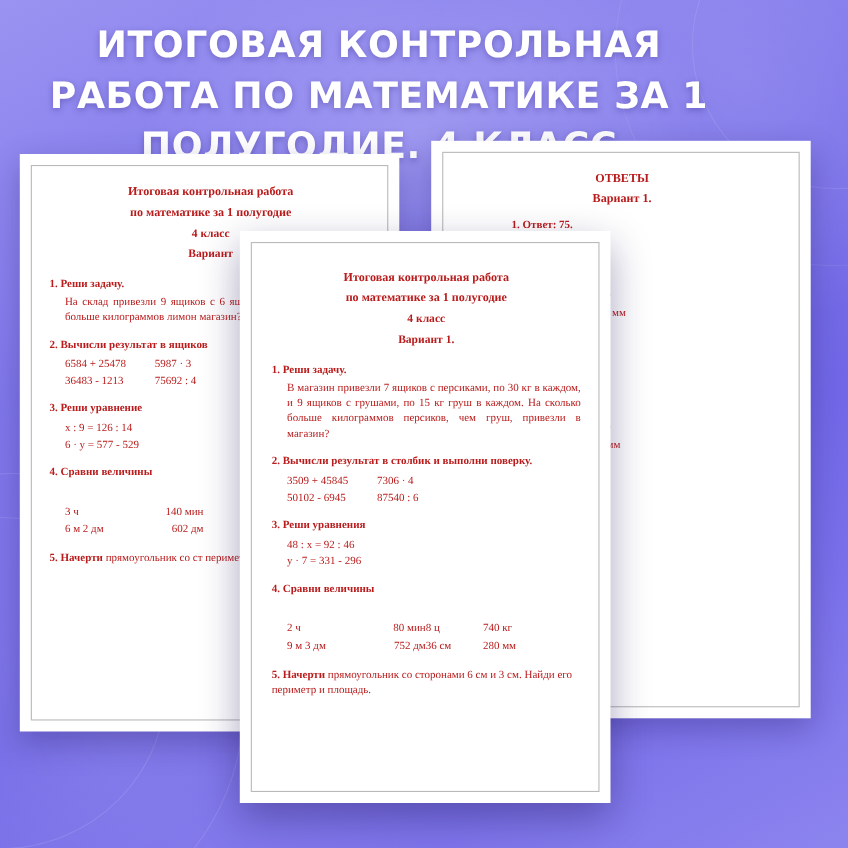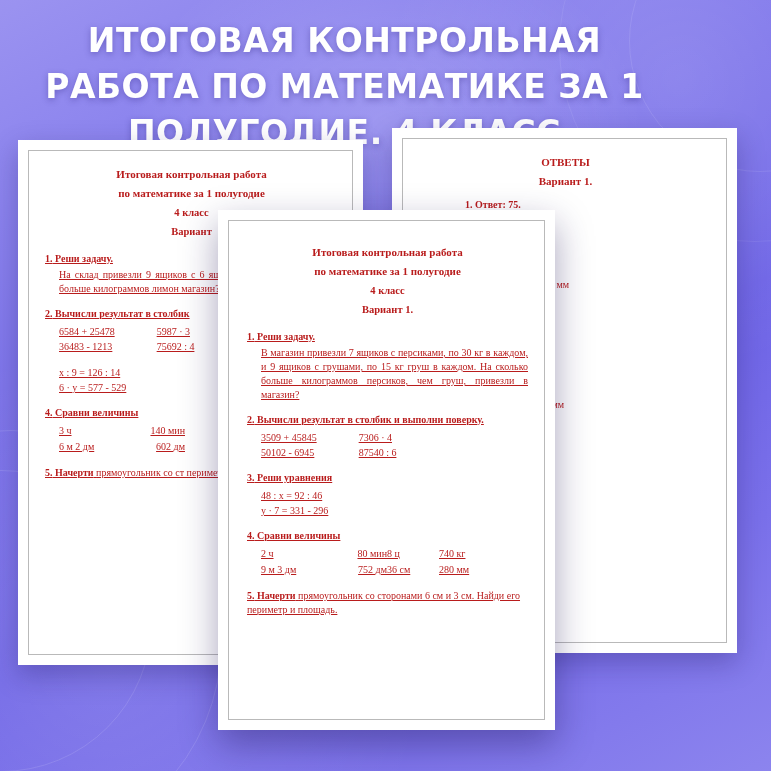--- a/index.html
+++ b/index.html
@@ -109,42 +109,41 @@
     font-weight: bold;
     font-size: 11px;
     line-height: 19px;
   }
   .doc-head .small { font-size: 10.5px; }
 
   .task {
     margin-top: 11px;
     font-size: 10px;
     line-height: 14px;
-    text-decoration: underline;
   }
   .task .t-title {
     font-weight: bold;
     font-size: 10px;
   }
   .task .t-title .num { font-weight: bold; }
   .task .t-body {
     margin-top: 2px;
     text-align: justify;
     padding-left: 14px;
   }
   .cols {
     margin-top: 3px;
     padding-left: 14px;
     display: flex;
-    gap: 42px;
+    gap: 26px;
   }
   .cols .col { line-height: 15px; }
   .kv {
     padding-left: 14px;
-    margin-top: 3px;
+    margin-top: 21px;
     line-height: 16px;
   }
   .kv .row { display: flex; }
   .kv .c1 { width: 52px; }
   .kv .c2 { width: 74px; text-align: right; }
   .kv .c3 { width: 52px; }
   .kv .c4 { width: 60px; }
 
   
   .ans-title {
@@ -191,35 +190,39 @@
           <div class="t-title">
             <span class="num">1.</span>
             <span>Реши задачу.</span>
           </div>
           <div class="t-body">На склад привезли 9 ящиков с 6 ящиков с бананами, по 25 кг больше  килограммов  лимон магазин?</div>
         </div>
 
         <div class="task">
           <div class="t-title">
             <span class="num">2.</span>
-            <span>Вычисли результат в столбик</span>
+            <span>Вычисли результат в ящиков</span>
           </div>
           <div class="cols">
             <div class="col">
               <div>6584 + 25478</div>
               <div>36483 - 1213</div>
             </div>
             <div class="col">
               <div>5987 · 3</div>
               <div>75692 : 4</div>
             </div>
           </div>
         </div>
 
         <div class="task">
+          <div class="t-title">
+            <span class="num">3.</span>
+            <span>Реши уравнение</span>
+          </div>
           <div class="cols">
             <div class="col">
               <div>х : 9 = 126 : 14</div>
               <div>6 · у = 577 - 529</div>
             </div>
           </div>
         </div>
 
         <div class="task">
           <div class="t-title">

